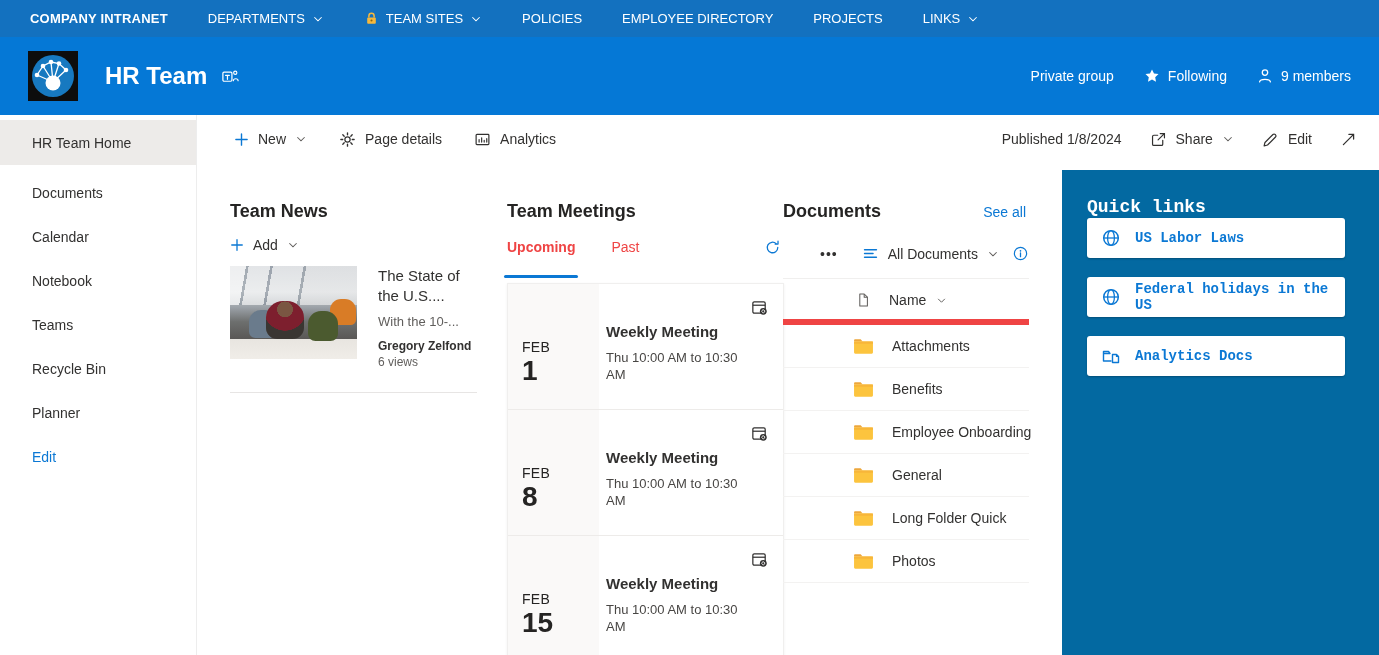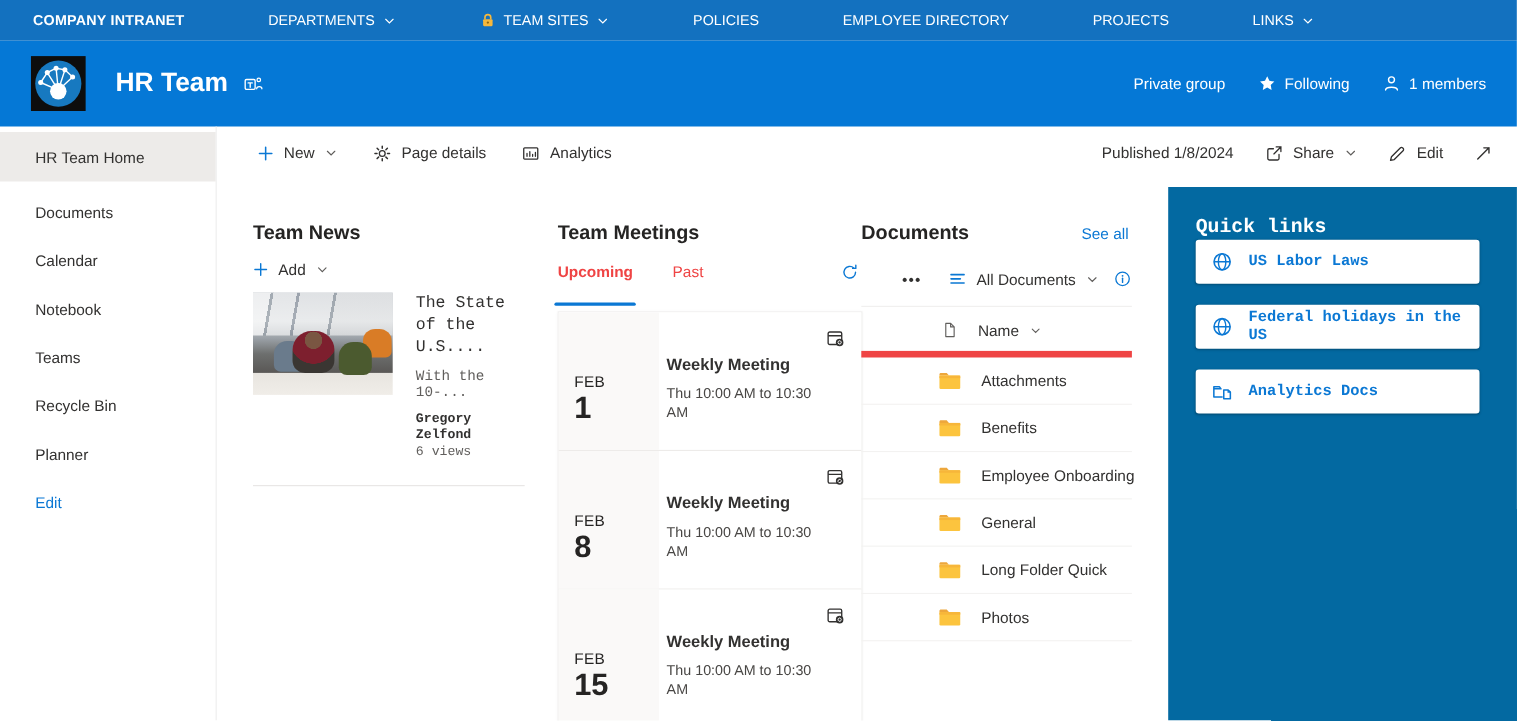--- a/index.html
+++ b/index.html
@@ -1,21 +1,21 @@
 <!DOCTYPE html>
 <html><head>
 <meta charset="utf-8">
 <style>
   * { box-sizing: border-box; margin: 0; padding: 0; }
   html,body { width:1379px; height:655px; overflow:hidden; }
   body { font-family:"Liberation Sans","DejaVu Sans",sans-serif; background:#fff; color:#323130; position:relative; }
   .ic { display:inline-block; vertical-align:middle; flex:none; }
 
   
-  .topnav { height:37px; background:#1371bf; display:flex; align-items:center; padding:0 30px; color:#fff; font-size:13px;gap:36px; }
+  .topnav { height:37px; background:#1371bf; display:flex; align-items:center; padding:0 30px; color:#fff; font-size:13px; }
   .topnav .brand { font-weight:700; letter-spacing:.2px; margin-right:40px; cursor:pointer; }
   .topnav .nav-item { display:flex; align-items:center; gap:7px; margin-right:40px; cursor:pointer; white-space:nowrap; }
 
   
   .site-header { height:78px; background:#0578d6; display:flex; align-items:center; padding:0 28px; color:#fff; }
   .site-logo { width:50px; height:50px; flex:none; }
   .site-title { font-size:24px; font-weight:600; margin-left:27px; }
   .site-title-row { display:flex; align-items:center; gap:14px; }
   .hdr-right { margin-left:auto; display:flex; align-items:center; gap:30px; font-size:14px; }
   .hdr-right .hitem { display:flex; align-items:center; gap:8px; cursor:pointer; white-space:nowrap; }
@@ -34,21 +34,21 @@
   .cmd-right { margin-left:auto; display:flex; align-items:center; gap:28px; }
   .blue { color:#0b78d4; }
   .chev { color:#605e5c; }
 
   .canvas { position:relative; height:492px; }
   .col-h2 { font-size:18px; font-weight:700; color:#252423; line-height:22px; }
 
   
   .news { position:absolute; left:33px; top:37px; width:247px; }
   .add-row { margin-top:15px; display:flex; align-items:center; gap:9px; font-size:14px; cursor:pointer; }
-  .article { margin-top:13px; display:flex; gap:21px; cursor:pointer;font-family:Liberation Mono, monospace; }
+  .article { margin-top:13px; display:flex; gap:21px; cursor:pointer; }
   .thumb { width:127px; height:93px; flex:none; overflow:hidden; position:relative;
            background:linear-gradient(180deg,#b9bec4 0%,#cfd3d6 28%,#9aa0a6 45%,#6d6f6e 60%,#5a5856 78%,#e8e5e0 79%,#f0ede8 100%); }
   .thumb:before { content:""; position:absolute; left:0; top:0; width:100%; height:42%;
            background:linear-gradient(100deg, rgba(255,255,255,.75) 0 12%, rgba(140,150,160,.5) 12% 14%, rgba(255,255,255,.6) 14% 30%, rgba(120,130,145,.45) 30% 32%, rgba(255,255,255,.55) 32% 55%, rgba(130,140,150,.5) 55% 57%, rgba(245,245,245,.6) 57% 100%); }
   .thumb:after { content:""; position:absolute; left:28%; top:38%; width:30%; height:40%; border-radius:45% 45% 30% 30%;
            background:radial-gradient(circle at 50% 22%, #7a5642 0 22%, #7d1f2e 23% 60%, #3a3632 61% 100%); box-shadow:38px 6px 0 -4px #4b5a2f, -22px 4px 0 -5px #6a7b8c, 58px -8px 0 -6px #d97c26; }
   .a-text { width:99px; }
   .a-title { font-size:15px; line-height:20px; color:#323130; }
   .a-excerpt { margin-top:8px; font-size:13px; color:#605e5c; }
   .a-author { margin-top:10px; font-size:12px; font-weight:700; color:#323130; }
@@ -247,21 +247,21 @@
     <span class="hitem">
       <svg class="ic" width="16" height="16" style="color:#fff">
           <use href="#s-star"></use>
         </svg>
       <span>Following</span>
     </span>
     <span class="hitem">
       <svg class="ic" width="16" height="16" style="color:#fff">
           <use href="#s-person"></use>
         </svg>
-      <span>1 members</span>
+      <span>9 members</span>
     </span>
   </span>
 </div>
 
 <div class="content">
 
   <div class="sidebar">
     <div class="side-item selected">HR Team Home</div>
     <div class="side-item">Documents</div>
     <div class="side-item">Calendar</div>

